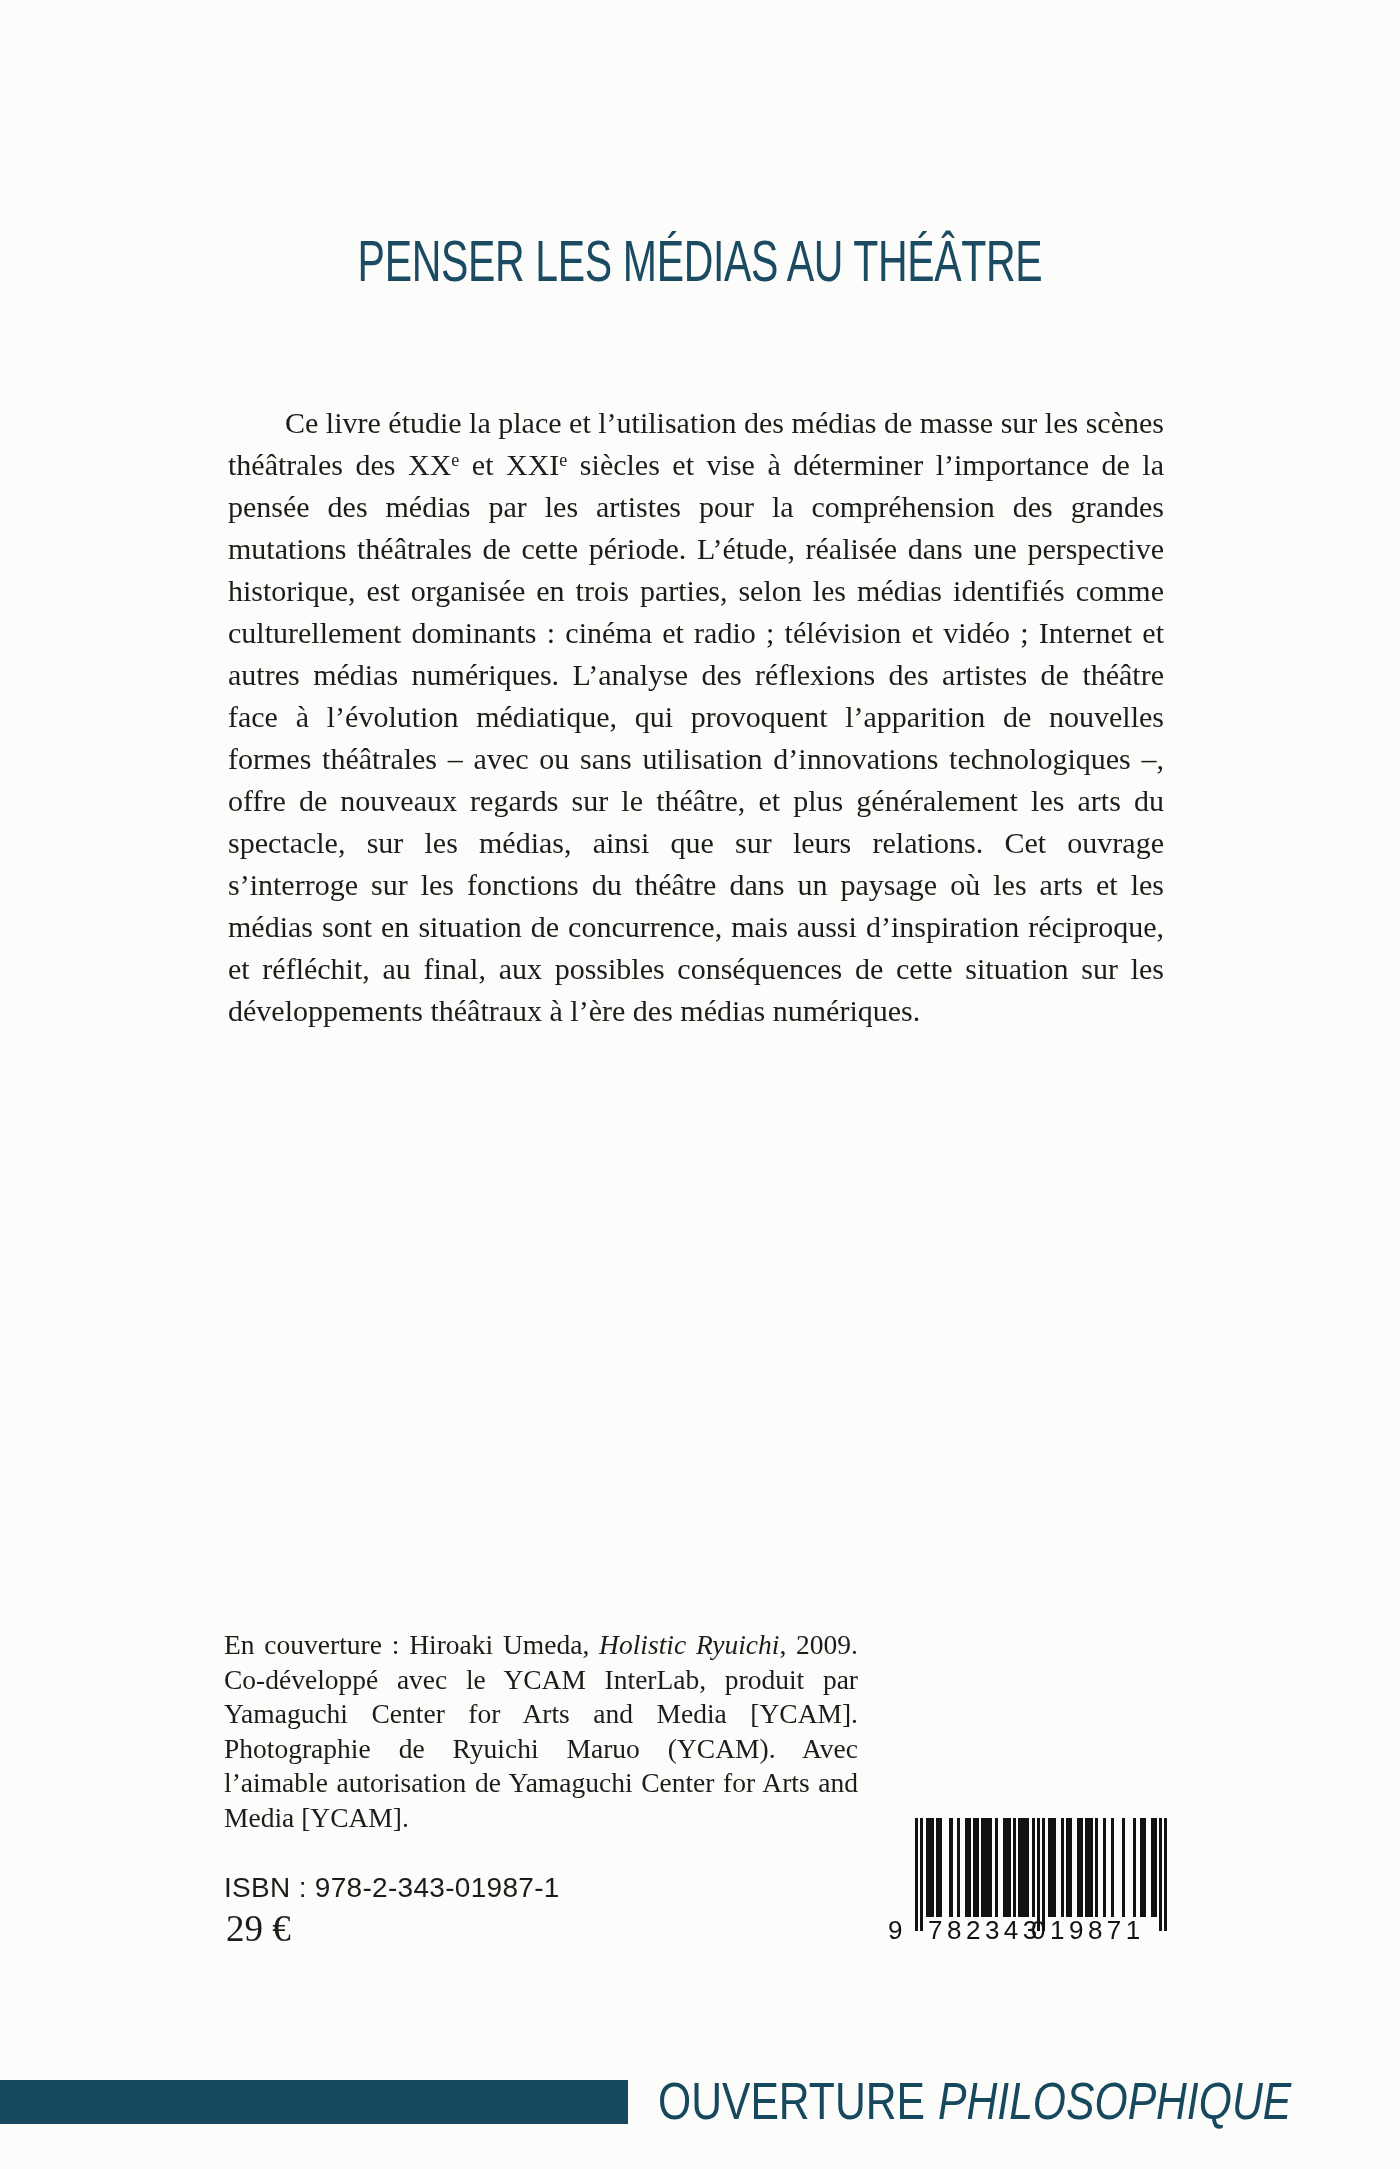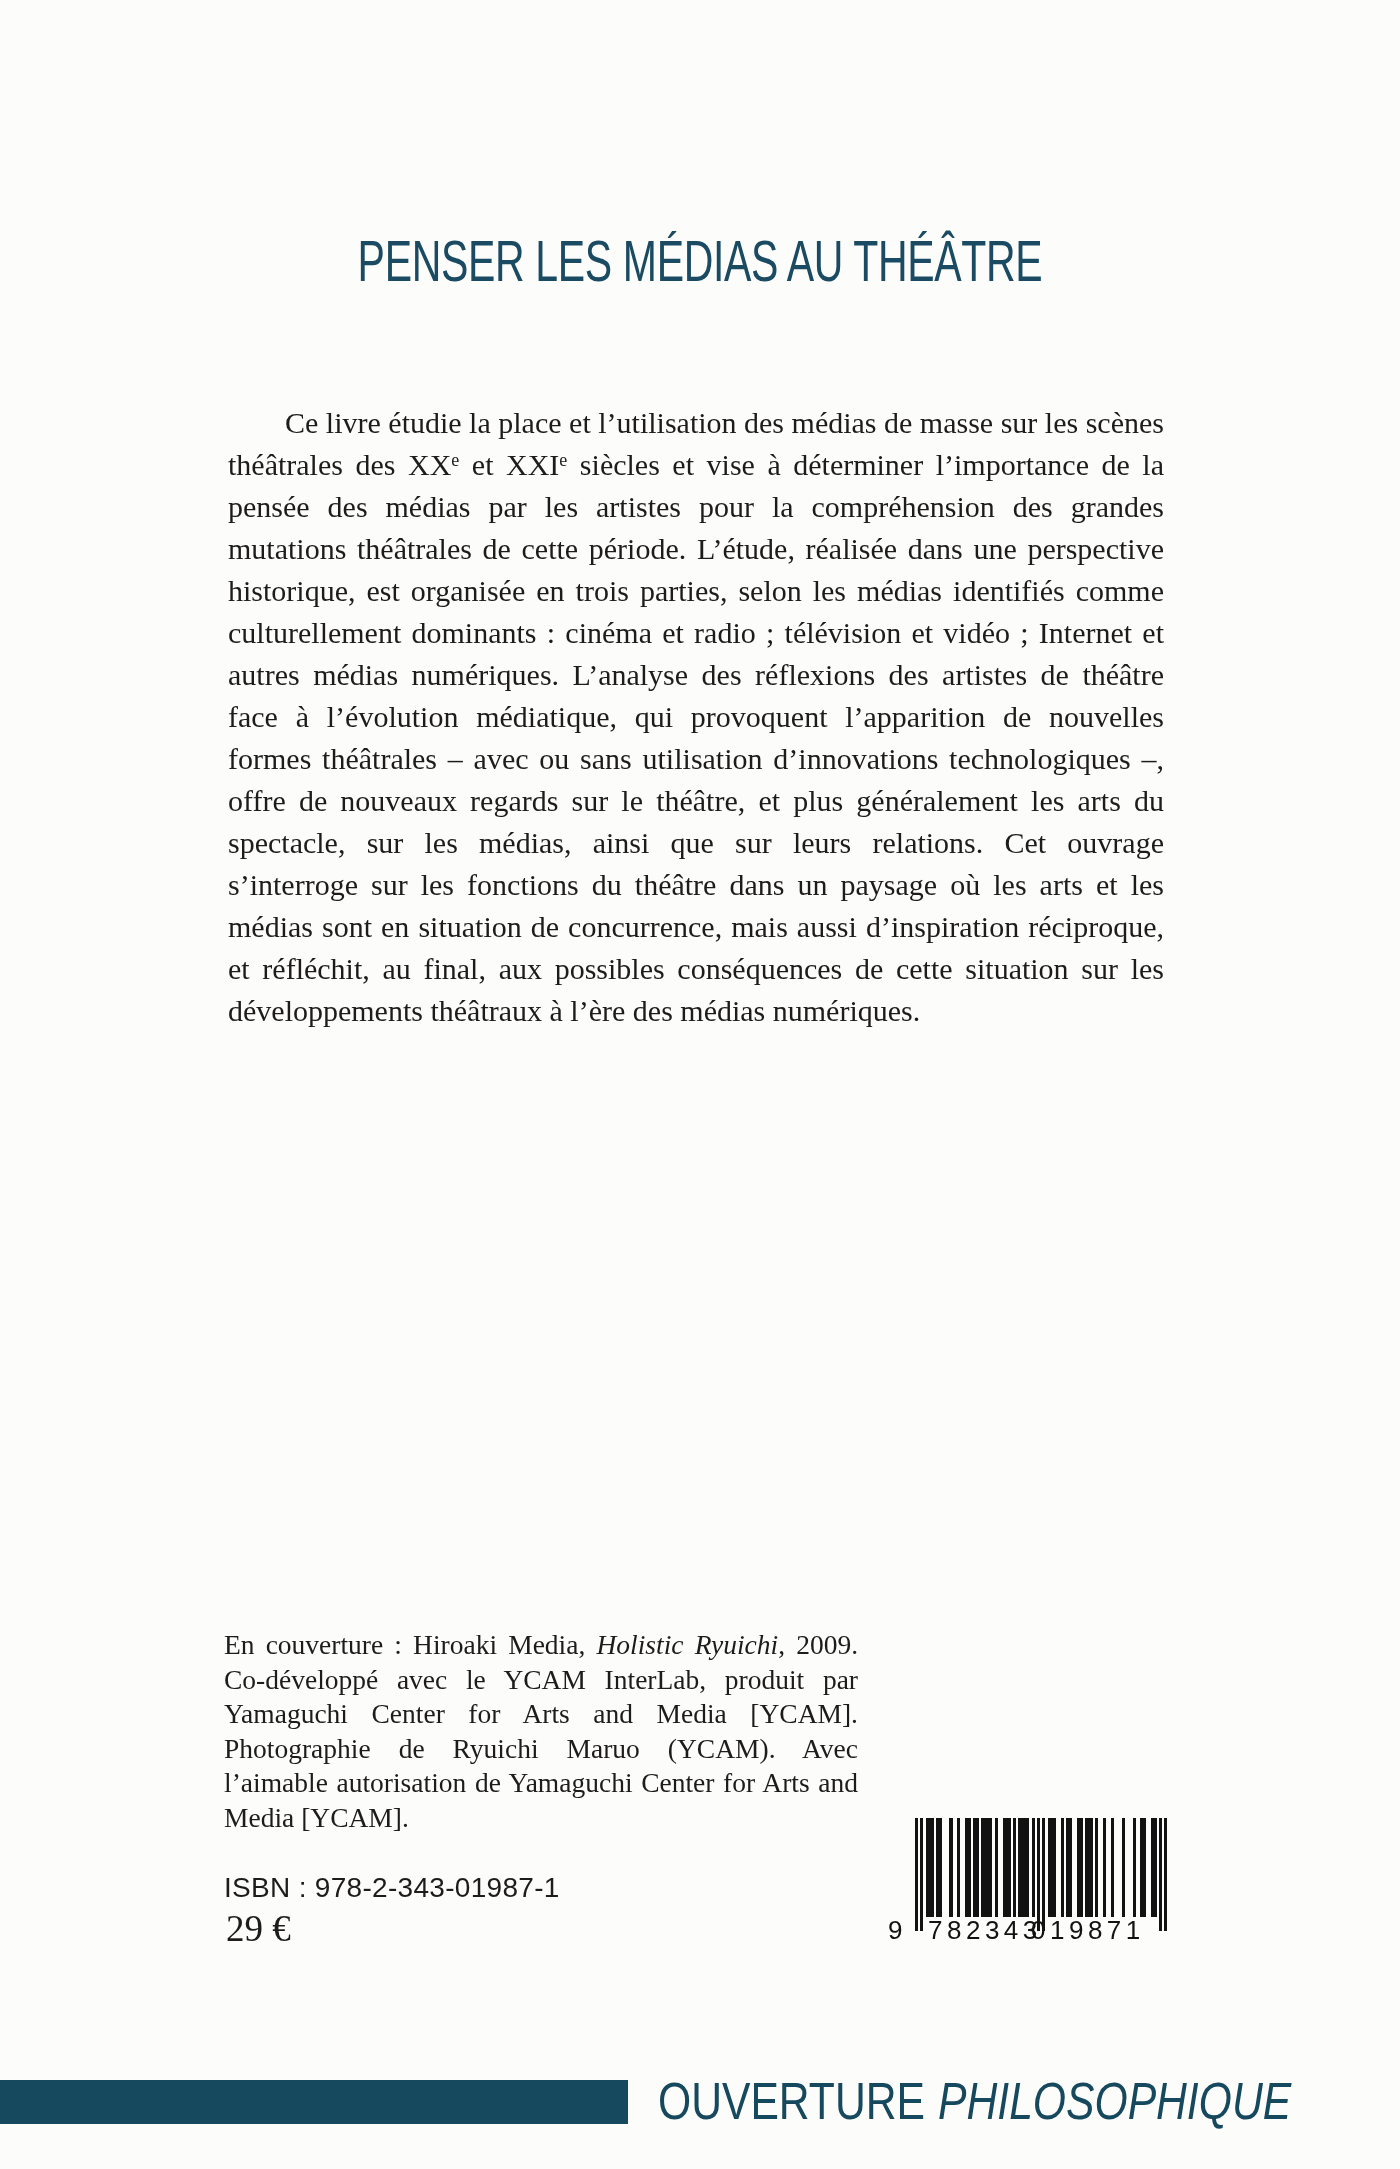--- a/index.html
+++ b/index.html
@@ -64,21 +64,21 @@
 </head>
 <body>
 
 <div class="page">
 
   <div class="title">PENSER LES MÉDIAS AU THÉÂTRE</div>
 
   <div class="synopsis"><span>Ce livre étudie la place et l’utilisation des médias de masse sur les scènes théâtrales des XX</span><sup>e</sup><span> et XXI</span><sup>e</sup><span> siècles et vise à déterminer l’importance de la pensée des médias par les artistes pour la compréhension des grandes mutations théâtrales de cette période. L’étude, réalisée dans une perspective historique, est organisée en trois parties, selon les médias identifiés comme culturellement dominants : cinéma et radio ; télévision et vidéo ; Internet et autres médias numériques. L’analyse des réflexions des artistes de théâtre face à l’évolution médiatique, qui provoquent l’apparition de nouvelles formes théâtrales – avec ou sans utilisation d’innovations technologiques –, offre de nouveaux regards sur le théâtre, et plus généralement les arts du spectacle, sur les médias, ainsi que sur leurs relations. Cet ouvrage s’interroge sur les fonctions du théâtre dans un paysage où les arts et les médias sont en situation de concurrence, mais aussi d’inspiration réciproque, et réfléchit, au final, aux possibles conséquences de cette situation sur les développements théâtraux à l’ère des médias numériques.</span></div>
 
 
-  <p class="credit"><span>En couverture : Hiroaki Media, </span><i>Holistic Ryuichi</i><span>, 2009. Co-développé avec le YCAM InterLab, produit par Yamaguchi Center for Arts and Media [YCAM]. Photographie de Ryuichi Maruo (YCAM). Avec l’aimable autorisation de Yamaguchi Center for Arts and Media [YCAM].</span></p>
+  <p class="credit"><span>En couverture : Hiroaki Umeda, </span><i>Holistic Ryuichi</i><span>, 2009. Co-développé avec le YCAM InterLab, produit par Yamaguchi Center for Arts and Media [YCAM]. Photographie de Ryuichi Maruo (YCAM). Avec l’aimable autorisation de Yamaguchi Center for Arts and Media [YCAM].</span></p>
 
   <div class="isbn">ISBN : 978-2-343-01987-1</div>
 
   <div class="price">29 €</div>
 
   <div class="barcode">
     <div class="barcode-bars">
         <i style="left: 0px; width: 3.05px; height: 113px;"></i>
         <i style="left: 5.31px; width: 3.05px; height: 113px;"></i>
         <i style="left: 10.61px; width: 3.05px; height: 99px;"></i>

